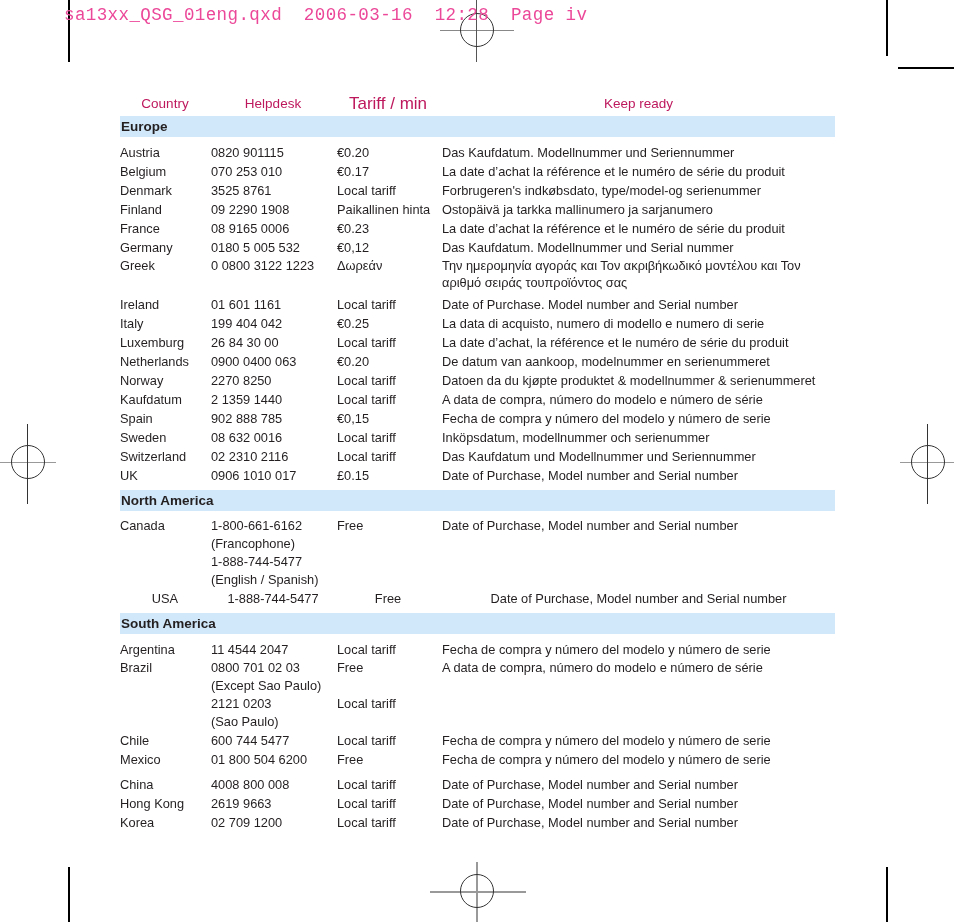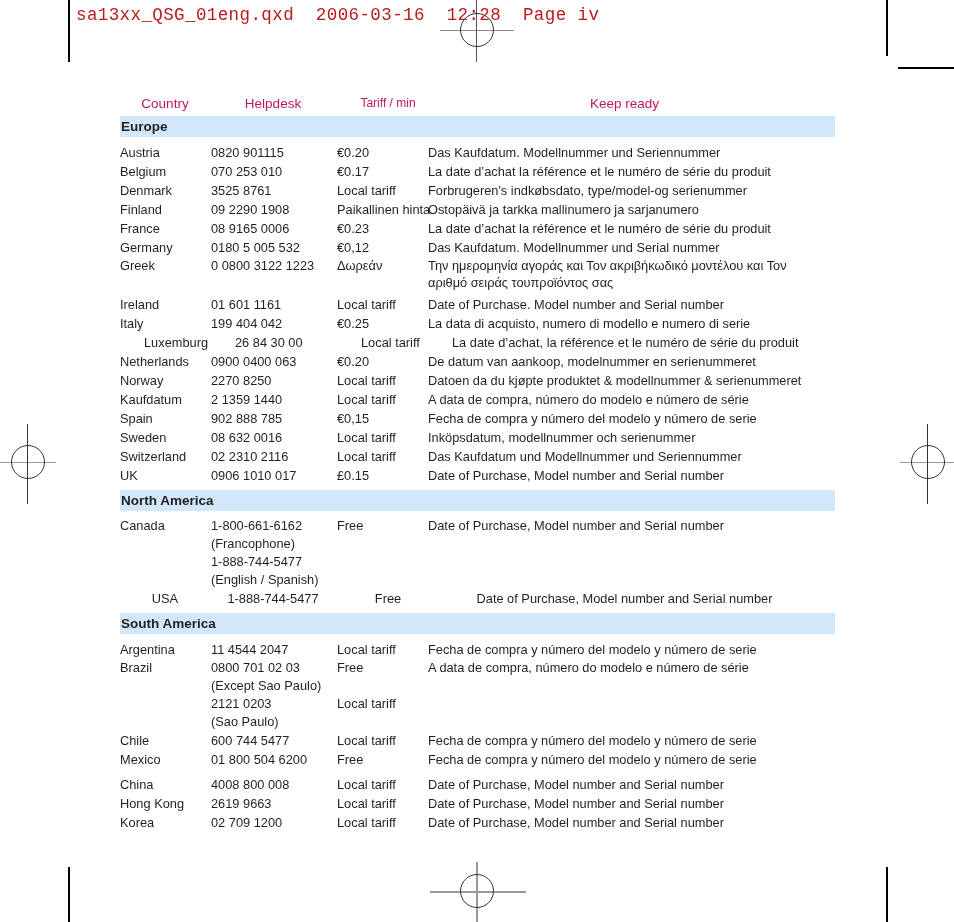--- a/index.html
+++ b/index.html
@@ -22,26 +22,26 @@
   .reg-mark .reg-circle {
     position: absolute;
     border-radius: 50%;
     box-sizing: border-box;
   }
   .reg-mark .reg-v, .reg-mark .reg-h { position: absolute; }
 
   
   .slug {
     position: absolute;
-    left: 76px;
+    left: 64px;
     top: 5px;
     font-family: "Liberation Mono", "DejaVu Sans Mono", monospace;
     font-size: 17.5px;
     letter-spacing: 0.4px;
-    color: #b91c1c;
+    color: #ec4899;
     white-space: pre;
   }
 
   
   .table {
     position: absolute;
     left: 120px;
     top: 94px;
     width: 715px;
   }
@@ -72,21 +72,21 @@
   .cell {
     position: absolute;
     top: 0;
     font-size: 12.8px;
     line-height: 19px;
     white-space: pre-line;
   }
   .c-country  { left: 0px;   width: 90px; }
   .c-helpdesk { left: 91px;  width: 124px; }
   .c-tariff   { left: 217px; width: 102px; }
-  .c-keep     { left: 308px; width: 393px; }
+  .c-keep     { left: 322px; width: 393px; }
 </style>
 </head>
 <body>
 
 <div class="crop-mark" style="left:68px; top:0px; width:1.6px; height:62px;"></div>
 <div class="crop-mark" style="left:886px; top:0px; width:1.6px; height:56px;"></div>
 <div class="crop-mark" style="left:898px; top:67px; width:56px; height:1.6px;"></div>
 <div class="crop-mark" style="left:68px; top:867px; width:1.6px; height:55px;"></div>
 <div class="crop-mark" style="left:886px; top:867px; width:1.6px; height:55px;"></div>
 
@@ -114,21 +114,21 @@
   <div class="reg-circle" style="left:30px; top:12px; width:34px; height:34px; border:1.6px solid #333333;"></div>
 </div>
 
 <div class="slug">sa13xx_QSG_01eng.qxd  2006-03-16  12:28  Page iv</div>
 
 <div class="table">
 
   <div class="col-head">
     <span class="cell c-country" style="font-size:13.5px;">Country</span>
     <span class="cell c-helpdesk" style="font-size:13.5px;">Helpdesk</span>
-    <span class="cell c-tariff" style="font-size:12px;">Tariff / min</span>
+    <span class="cell c-tariff" style="font-size:17px;">Tariff / min</span>
     <span class="cell c-keep" style="font-size:13.5px;">Keep ready</span>
   </div>
 
   <div id="sections-container">
       <div class="band">Europe</div>
       <div class="rowgroup">
         <div class="row" style="height: 19px;">
           <span class="cell c-country">Austria</span>
           <span class="cell c-helpdesk">0820 901115</span>
           <span class="cell c-tariff">€0.20</span>
@@ -176,21 +176,21 @@
           <span class="cell c-helpdesk">01 601 1161</span>
           <span class="cell c-tariff">Local tariff</span>
           <span class="cell c-keep">Date of Purchase. Model number and Serial number</span>
         </div>
         <div class="row" style="height: 19px;">
           <span class="cell c-country">Italy</span>
           <span class="cell c-helpdesk">199 404 042</span>
           <span class="cell c-tariff">€0.25</span>
           <span class="cell c-keep">La data di acquisto, numero di modello e numero di serie</span>
         </div>
-        <div class="row" style="height: 19px; margin-left: 24px;">
+        <div class="row" style="height: 19px;">
           <span class="cell c-country">Luxemburg</span>
           <span class="cell c-helpdesk">26 84 30 00</span>
           <span class="cell c-tariff">Local tariff</span>
           <span class="cell c-keep">La date d’achat, la référence et le numéro de série du produit</span>
         </div>
         <div class="row" style="height: 19px;">
           <span class="cell c-country">Netherlands</span>
           <span class="cell c-helpdesk">0900 0400 063</span>
           <span class="cell c-tariff">€0.20</span>
           <span class="cell c-keep">De datum van aankoop, modelnummer en serienummeret</span>

